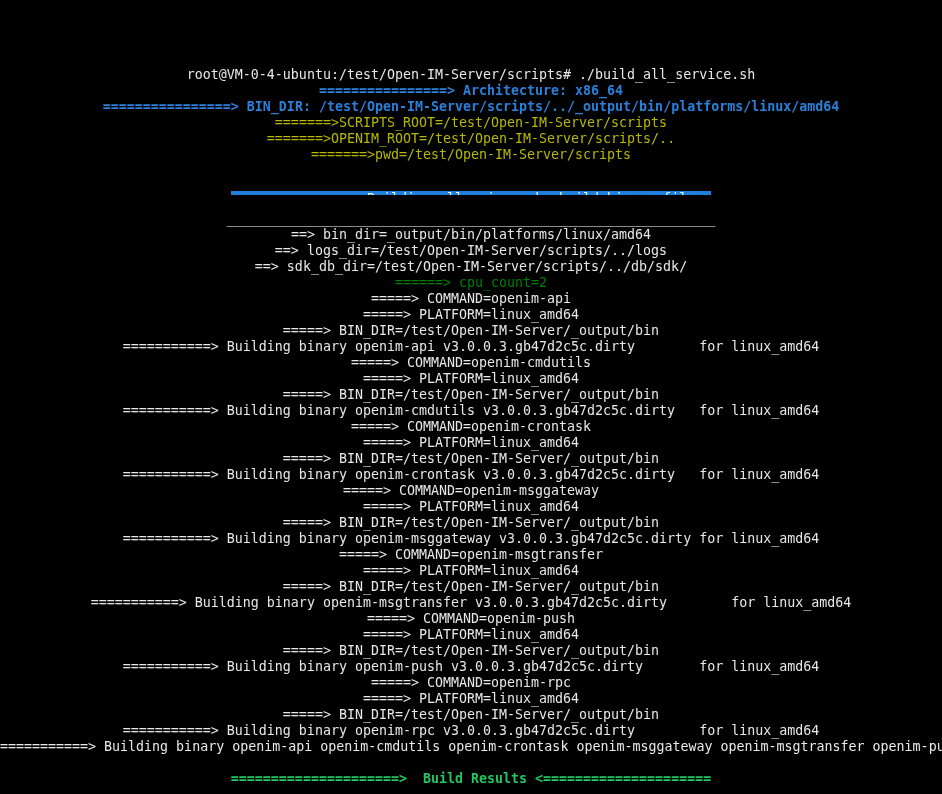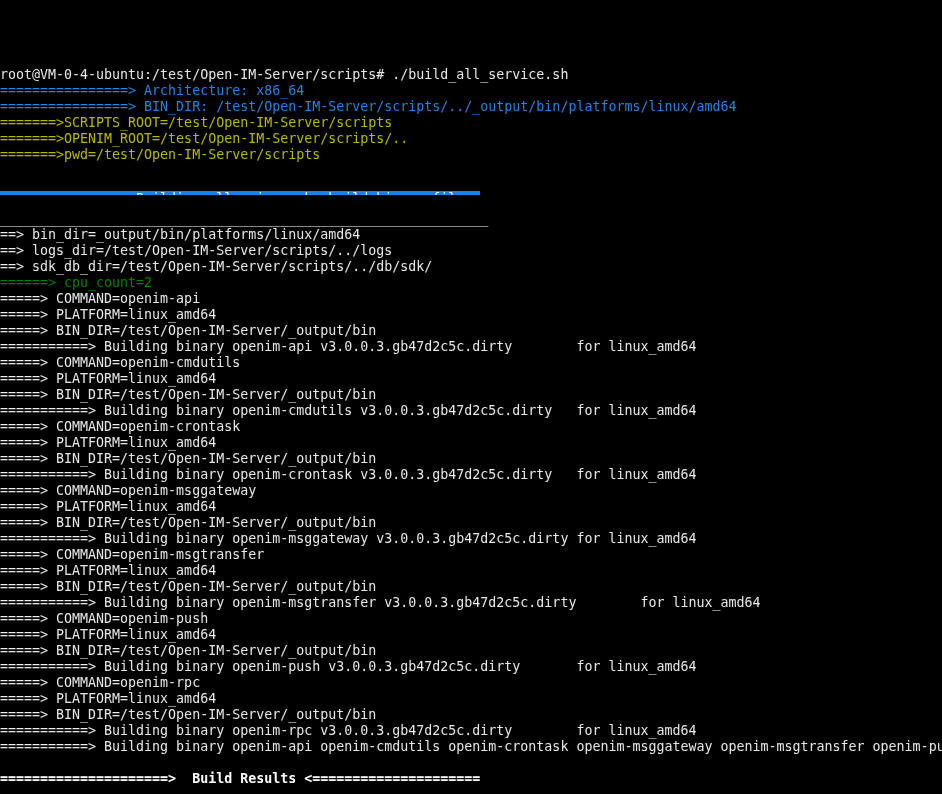--- a/index.html
+++ b/index.html
@@ -8,24 +8,24 @@
     background:var(--bg,#000);
     font-family:"DejaVu Sans Mono","Liberation Mono",monospace;
   }
   .terminal{
     width:942px;height:794px;overflow:hidden;position:relative;
     font-size:13.3px;line-height:16px;
     color:var(--fg,#e8e8e8);
     white-space:pre;tab-size:8;-moz-tab-size:8;
   }
   .clip-top{height:3px;overflow:hidden;}
-  .line{height:16px;white-space:pre;overflow:hidden;}
+  .line{height:16px;white-space:pre;overflow:hidden;text-align:center;}
   .s-fg{color:var(--fg,#e8e8e8);}
-  .s-bold{color:#ffffff;font-weight:bold;}
-  .s-blue{color:var(--blue,#2a80da);}
+  .s-bold{color:#22c55e;font-weight:bold;}
+  .s-blue{color:var(--blue,#2a80da);font-weight:bold;}
   .s-yellow{color:var(--yellow,#b8b800);}
   .s-gdark{color:var(--green-dark,#008000);}
   .line.hl{background:transparent;}
   .line.hl .hlwrap{background:var(--hl-bg,#1f80dc);display:inline-block;margin-top:12px;}
   .s-hlarrow{color:var(--hl-arrow,#1552c6);}
   .s-hltext{color:#f0f6ff;}
 </style>
 </head>
 <body>
 

